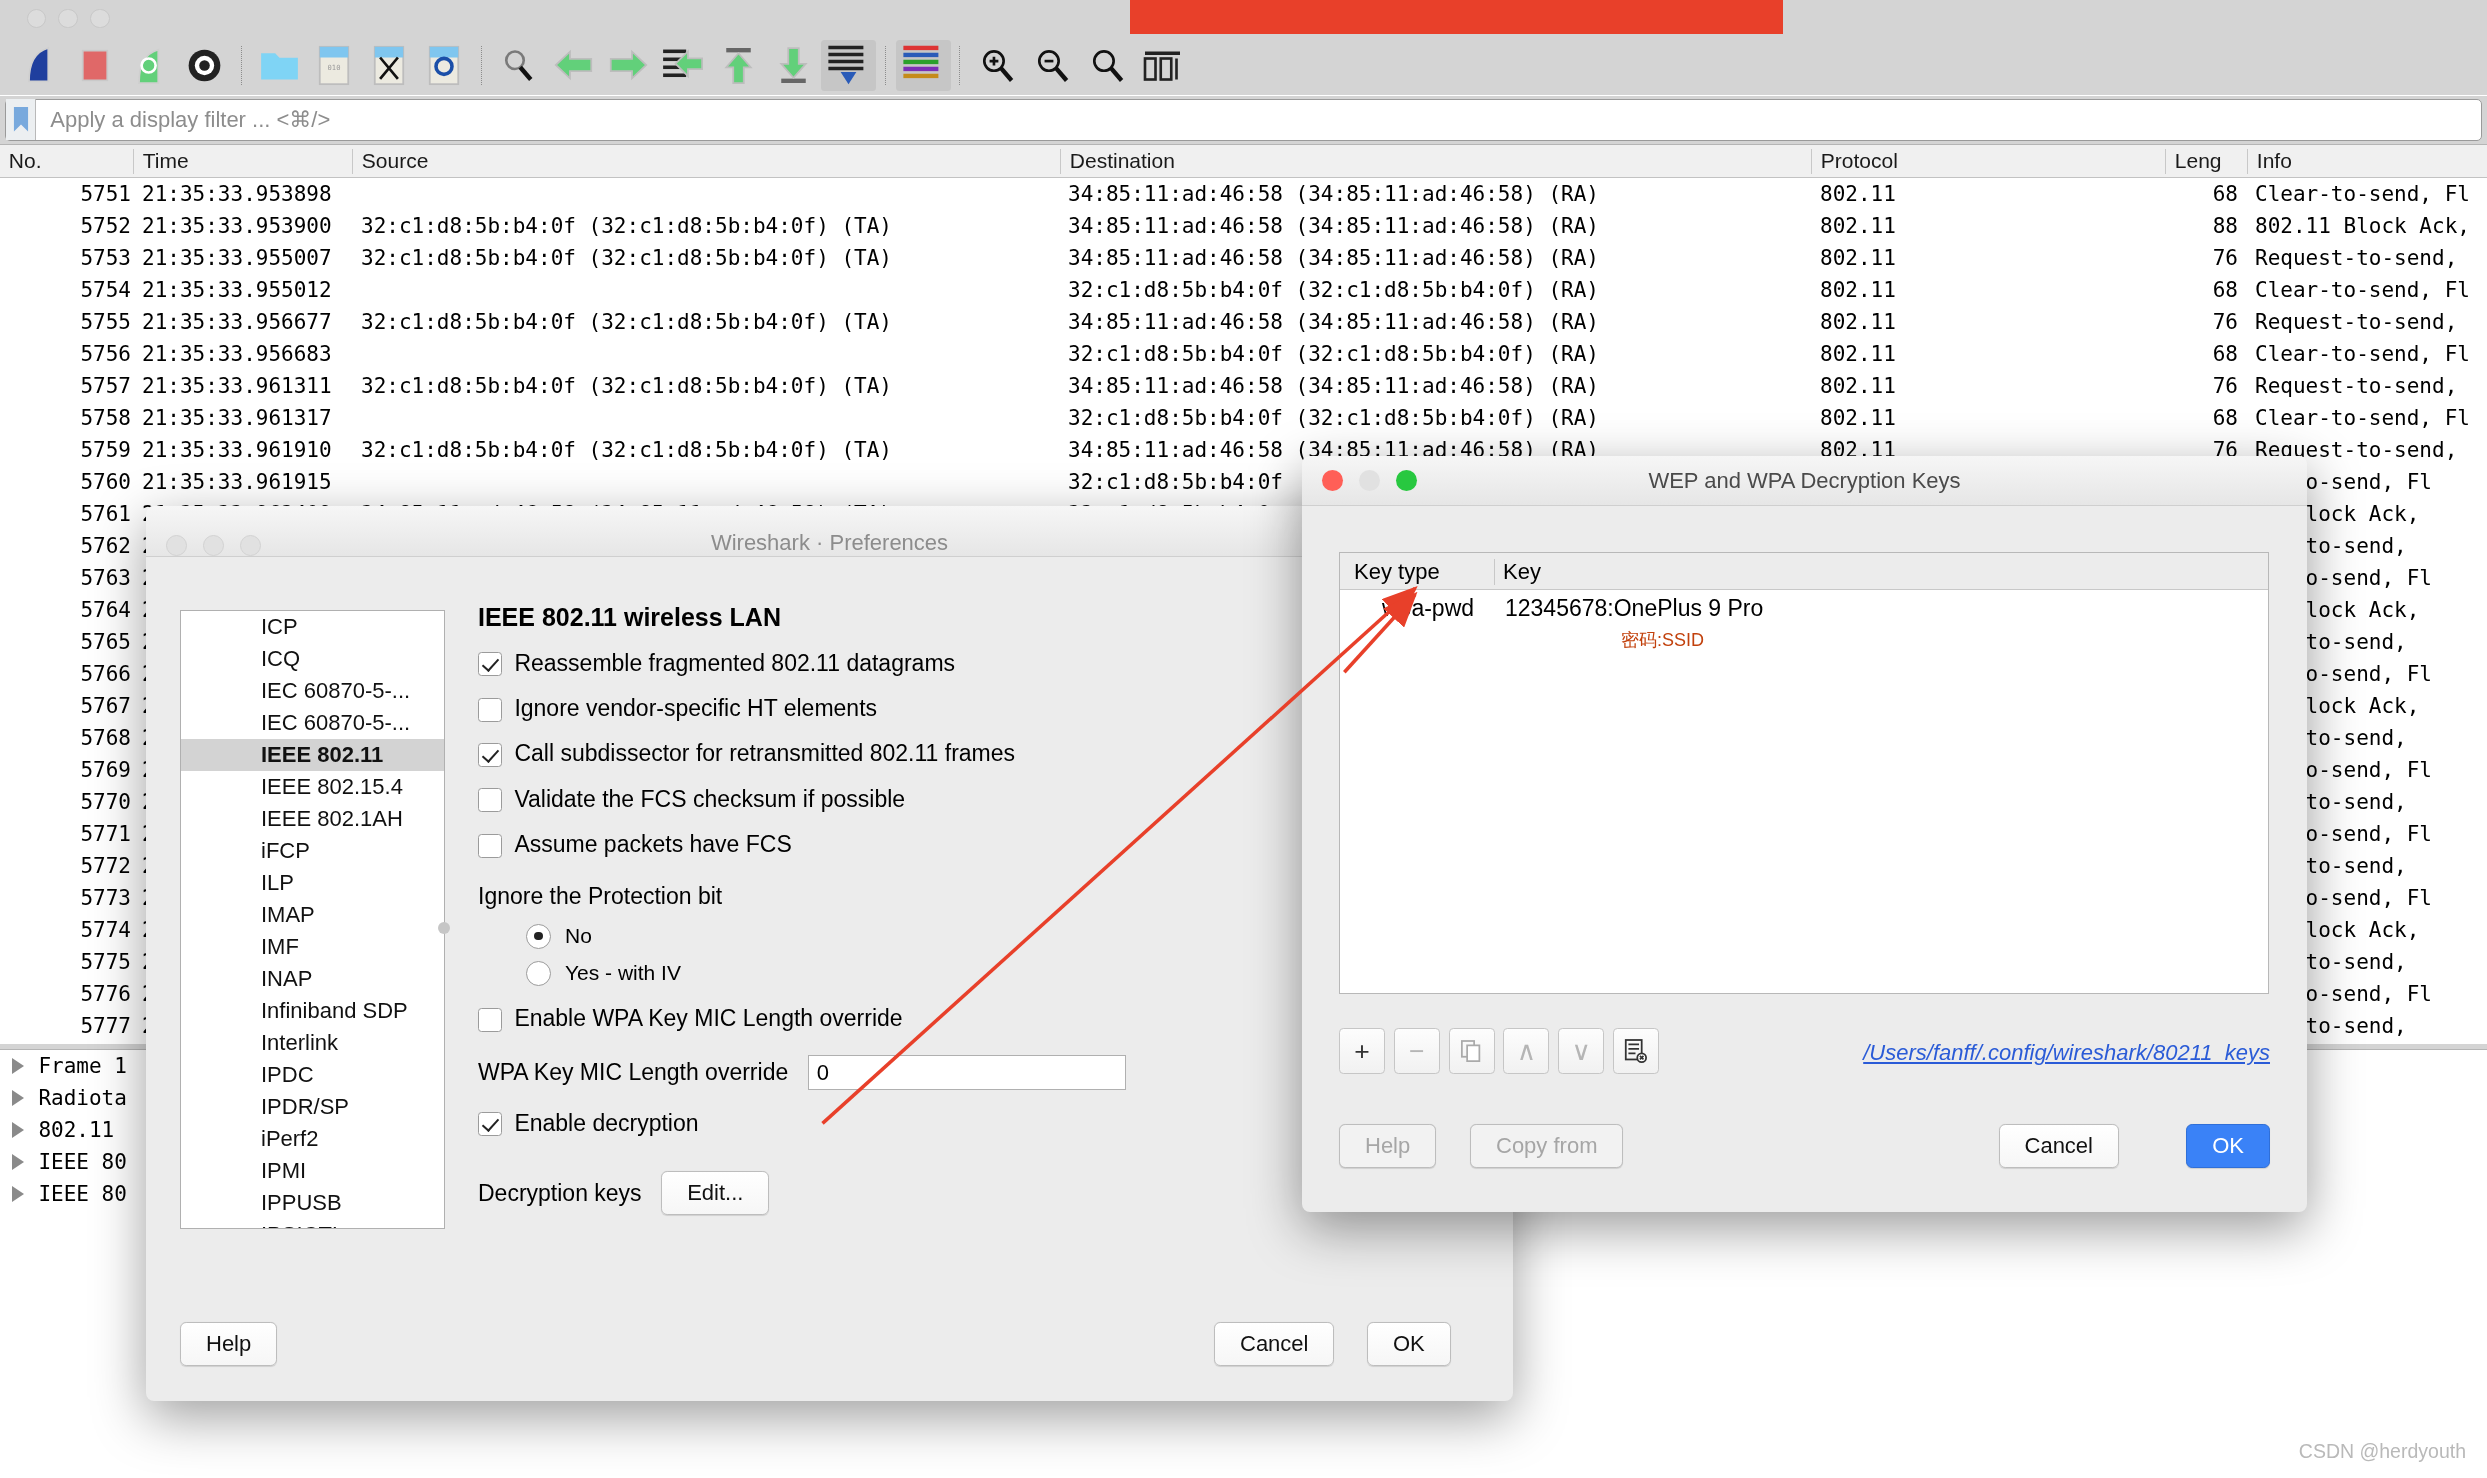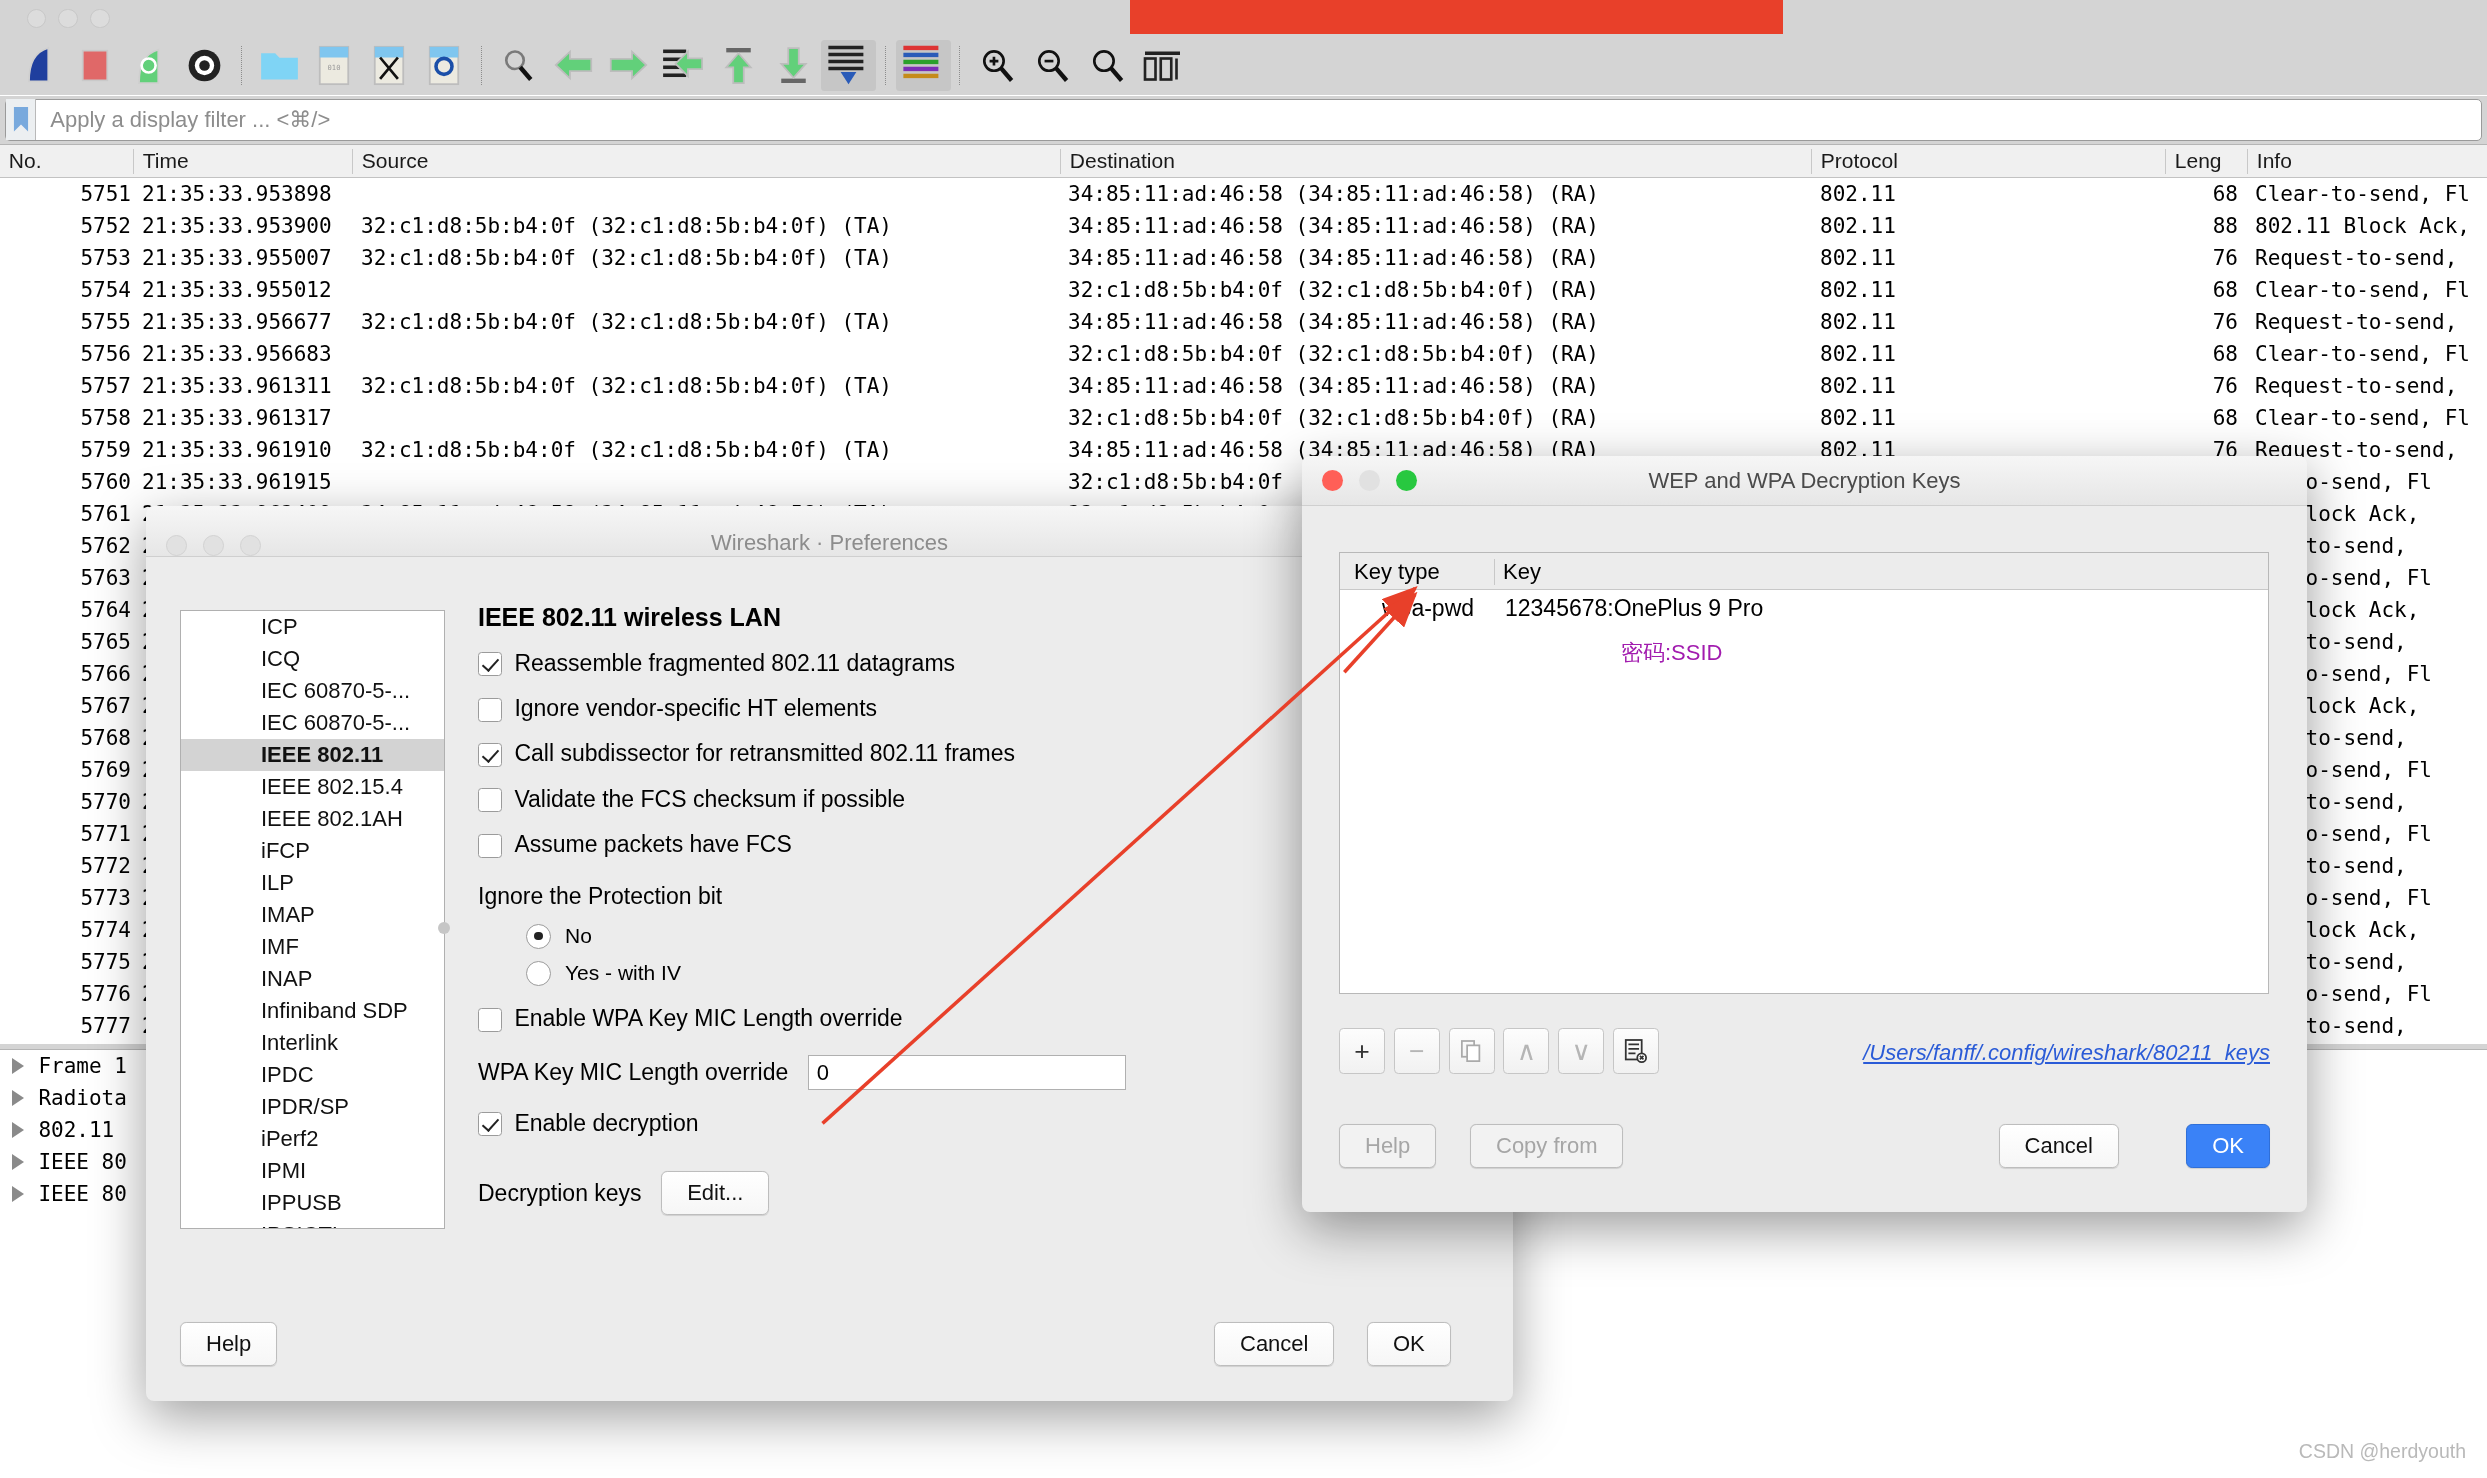--- a/index.html
+++ b/index.html
@@ -186,21 +186,21 @@
   .keys-table {
     position:absolute; left:37px; top:96px; width:930px; height:442px;
     background:#ffffff; border:0.9px solid #b8b8b8;
   }
   .kt-head { height:37px; background:#ececec; border-bottom:0.9px solid #c8c8c8; position:relative; }
   .kt-head .h { position:absolute; top:6.2px; font-size:22px; padding-left:8.8px; }
   .kt-head .h.k2 { border-left:0.9px solid #c8c8c8;padding-left:8px; }
   .kt-row { height:39px; position:relative; font-size:23px; }
   .kt-row .kc1 { position:absolute; left:42px; top:5.3px; }
   .kt-row .kc2 { position:absolute; left:165px; top:5.3px; }
-  .kt-note { position:absolute; left:281px; top:85px; color:#a21caf; font-size:22px; }
+  .kt-note { position:absolute; left:281px; top:75px; color:#c2410c; font-size:18px; }
 
   .keys-toolbar { position:absolute; left:37px; top:572px; display:flex; gap:8.8px; align-items:center;}
   .kbtn {
     width:46px;height:46px; background:linear-gradient(#fdfdfd,#f1f1f1);
     border:0.9px solid #c6c6c6; border-radius:4.4px;
     display:flex;align-items:center;justify-content:center; font-size:26.5px; color:#333;
   }
   .kbtn.dimmed { color:#b5b5b5; }
   .keys-path {
     position:absolute; right:37px; top:584px; color:#2a5bd7;

